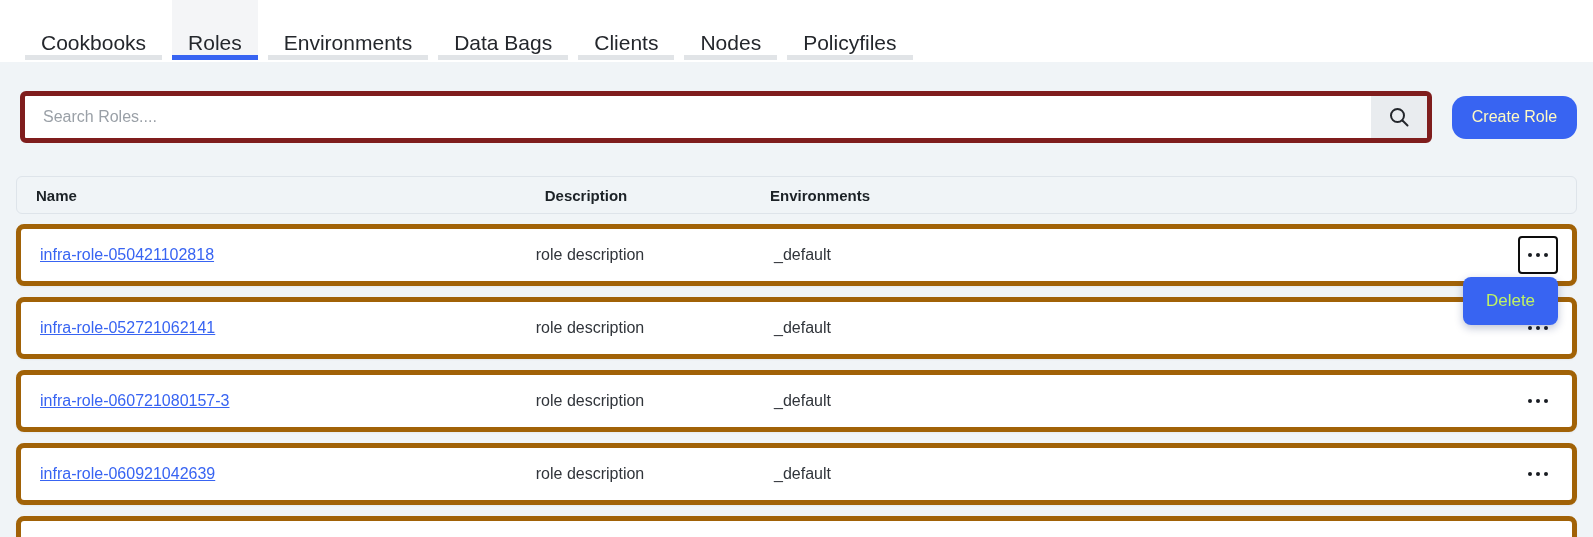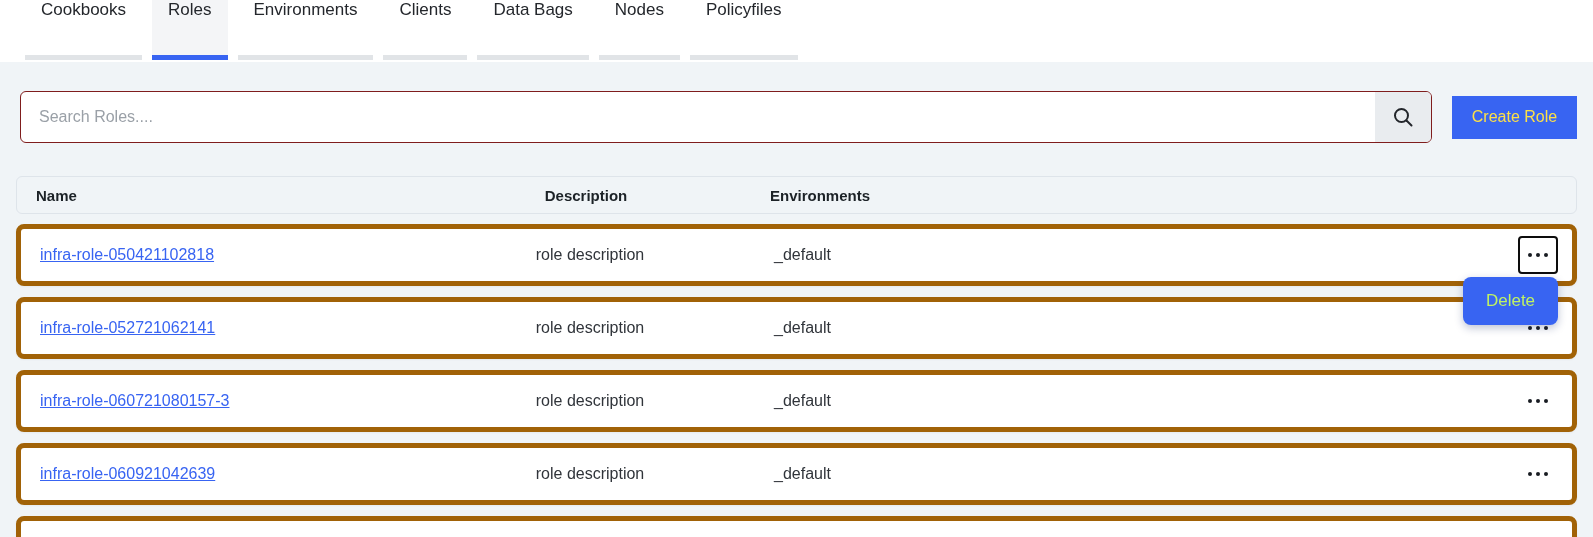--- a/index.html
+++ b/index.html
@@ -15,51 +15,51 @@
   }
   
   .tabbar{
     background:#ffffff;height:62px;
     display:flex;align-items:stretch;
     padding-left:25px;
   }
   .tabs{display:flex;gap:10px;}
   .tab{
     height:60px;padding:0 16px;
-    display:flex;align-items:flex-start;
-    font-size:17px;color:#24272c;
+    display:flex;align-items:flex-end;
+    font-size:21px;color:#24272c;
     background:transparent;border:none;
     border-bottom:5px solid #e1e4e7;
     cursor:pointer;font-family:inherit;white-space:nowrap;
   }
   .tab.active{
     background:#f4f5f7;
     border-bottom-color:var(--primary);
   }
   
   .content{padding:0 16px;}
   .toolbar{margin-top:29px;display:flex;align-items:center;}
   .search-group{
     flex:1;margin-left:4px;height:52px;
-    background:#ffffff;border:1px solid #7f1d1d;border-radius:6px;
+    background:#ffffff;border:5px solid #7f1d1d;border-radius:6px;
     display:flex;overflow:hidden;gap:20px;
   }
   .search-input{
     flex:1;border:none;outline:none;background:transparent;
     padding:0 18px;font-size:16px;color:#30343a;font-family:inherit;
   }
   .search-input::placeholder{color:#9aa0a7;}
   .search-btn{
     width:56px;background:#e9ecef;border:none;cursor:pointer;
     display:flex;align-items:center;justify-content:center;
   }
   .create-btn{
     margin-left:20px;width:125px;height:43px;flex:0 0 auto;
-    background:var(--primary);color:#fde047;
-    border:none;border-radius:0;
+    background:var(--primary);color:#fef9c3;
+    border:none;border-radius:14px;
     font-size:16px;font-family:inherit;cursor:pointer;
   }
   
   .thead{
     margin-top:33px;height:38px;
     border:1px solid #dee4ea;border-radius:6px;
     display:flex;align-items:center;padding-left:19px;
     font-size:15px;font-weight:bold;color:#1c2227;
   }
   .col-name{width:366px;}
@@ -107,25 +107,25 @@
 
   <button class="tab active">
     <span class="tab-label">Roles</span>
   </button>
 
   <button class="tab">
     <span class="tab-label">Environments</span>
   </button>
 
   <button class="tab">
+    <span class="tab-label">Data Bags</span>
+  </button>
+
+  <button class="tab">
     <span class="tab-label">Clients</span>
-  </button>
-
-  <button class="tab">
-    <span class="tab-label">Data Bags</span>
   </button>
 
   <button class="tab">
     <span class="tab-label">Nodes</span>
   </button>
 
   <button class="tab">
     <span class="tab-label">Policyfiles</span>
   </button>
 </div>

